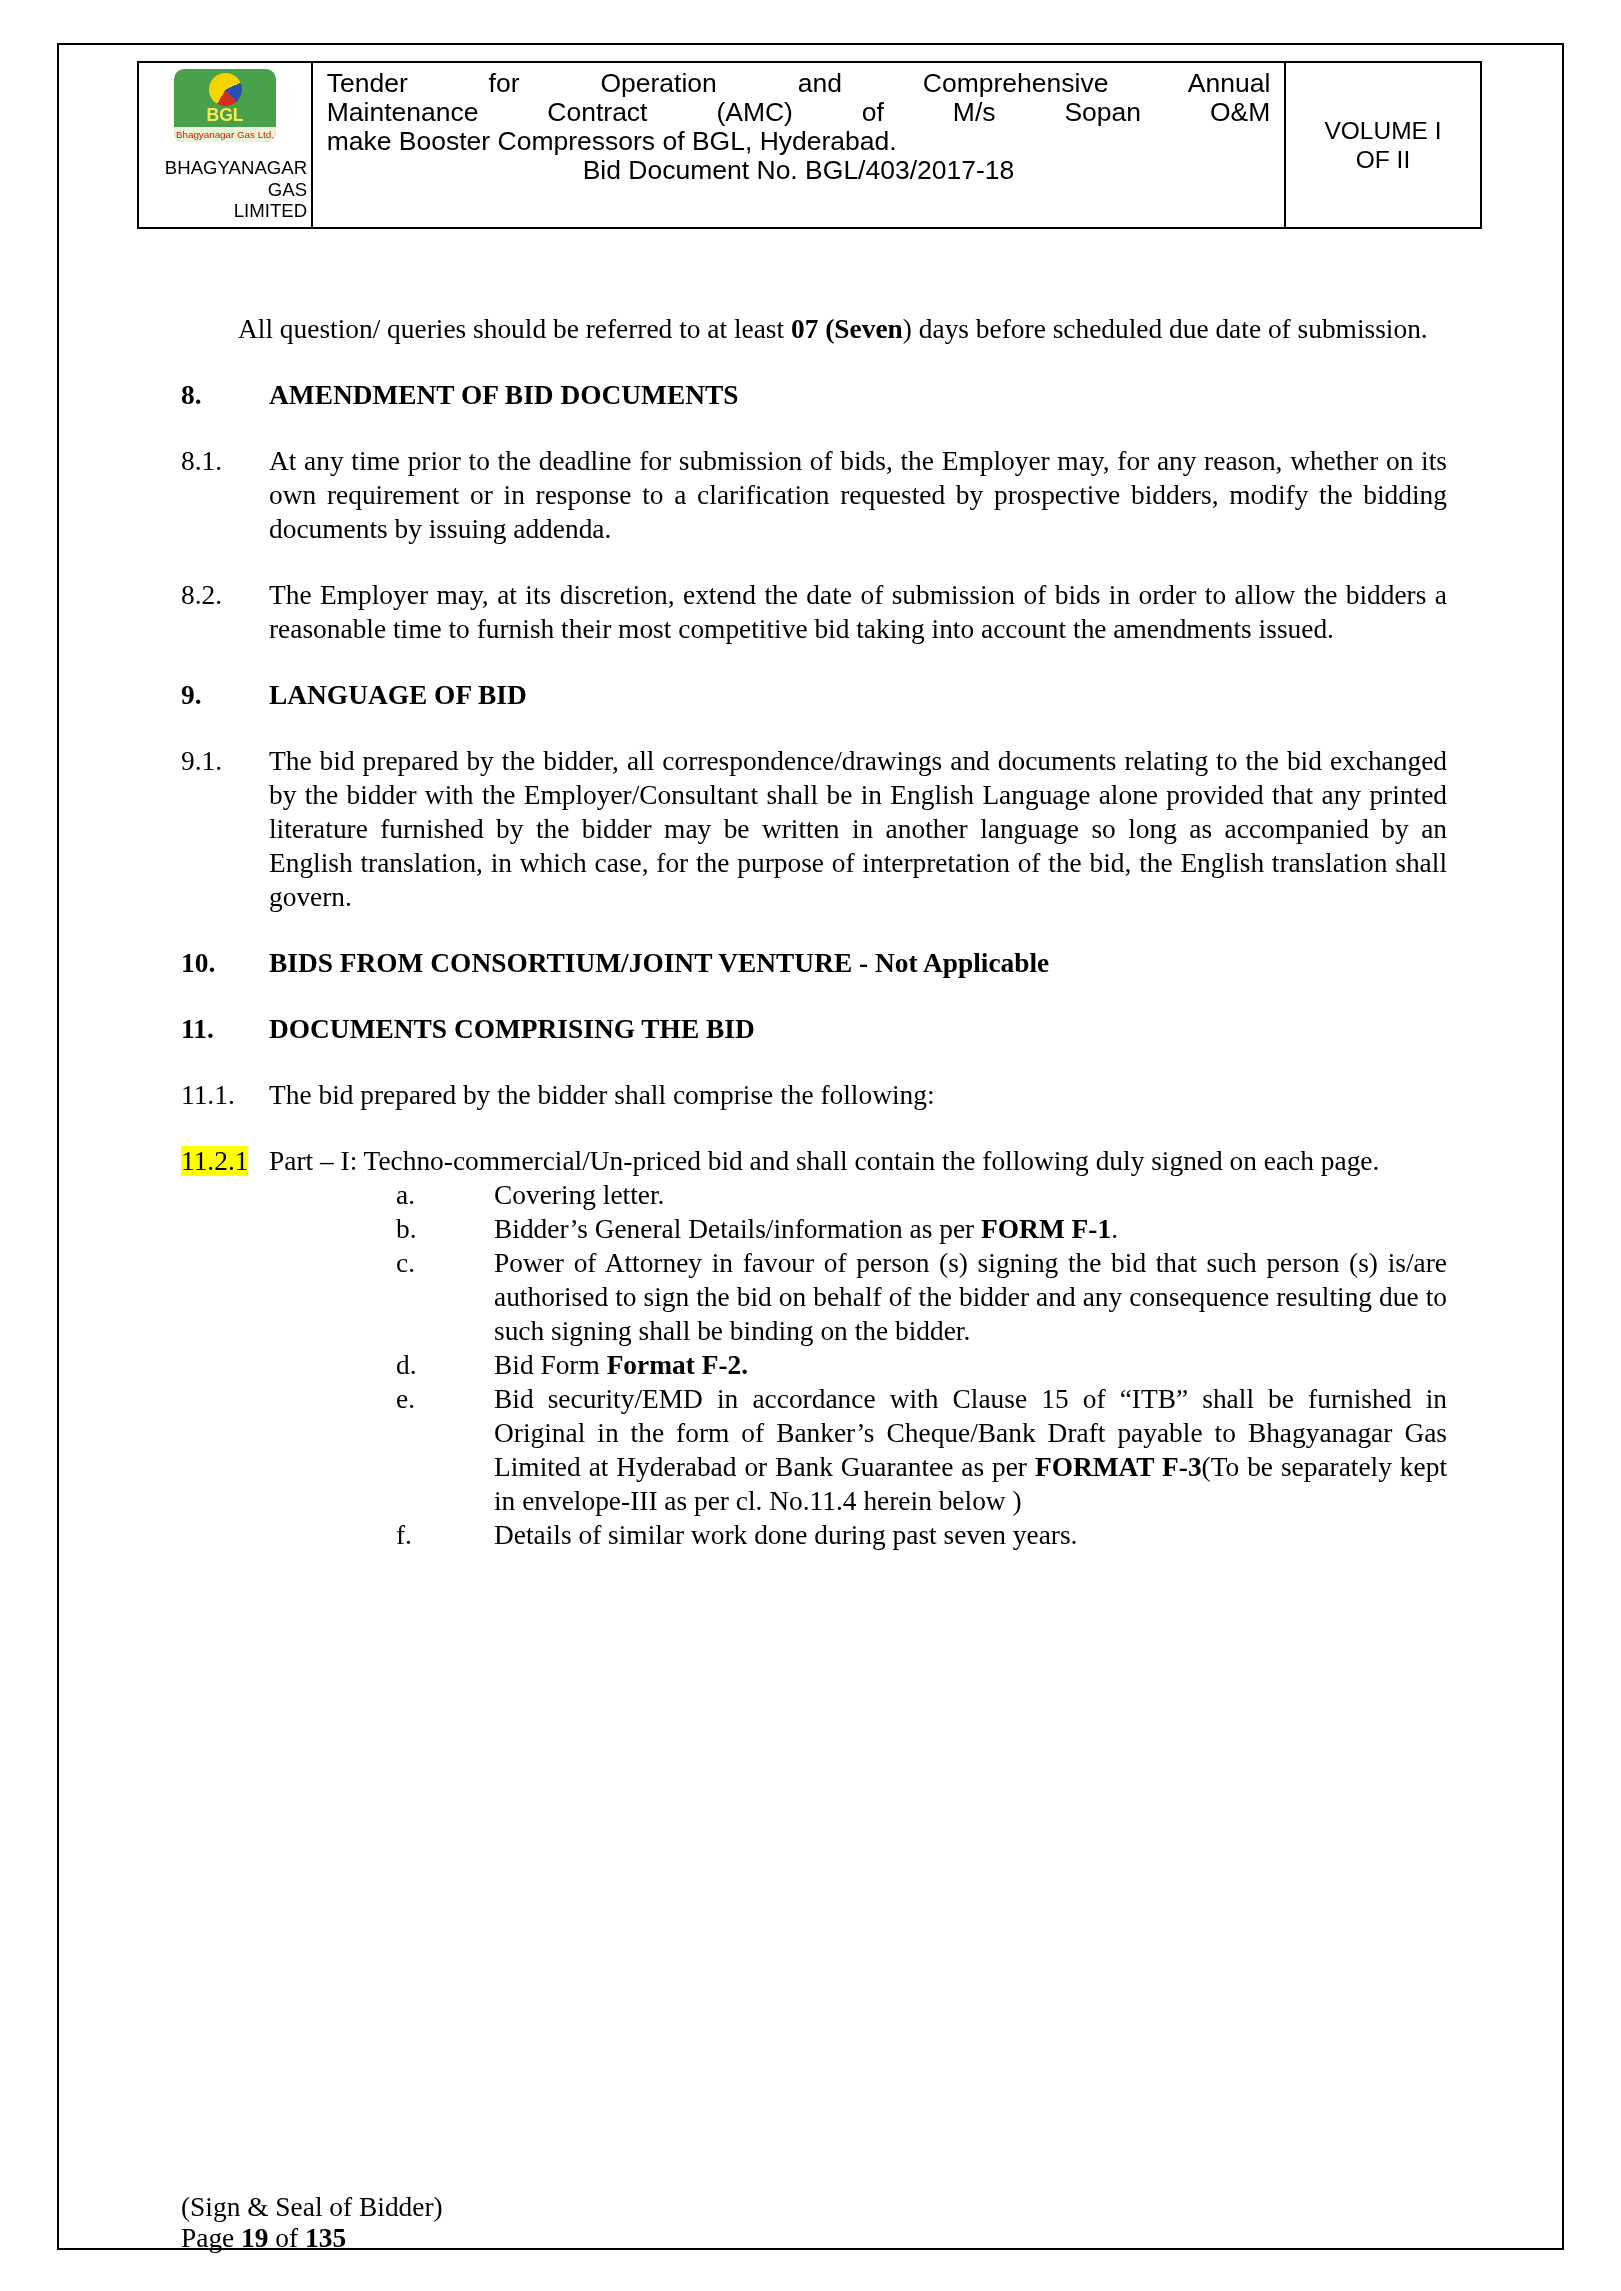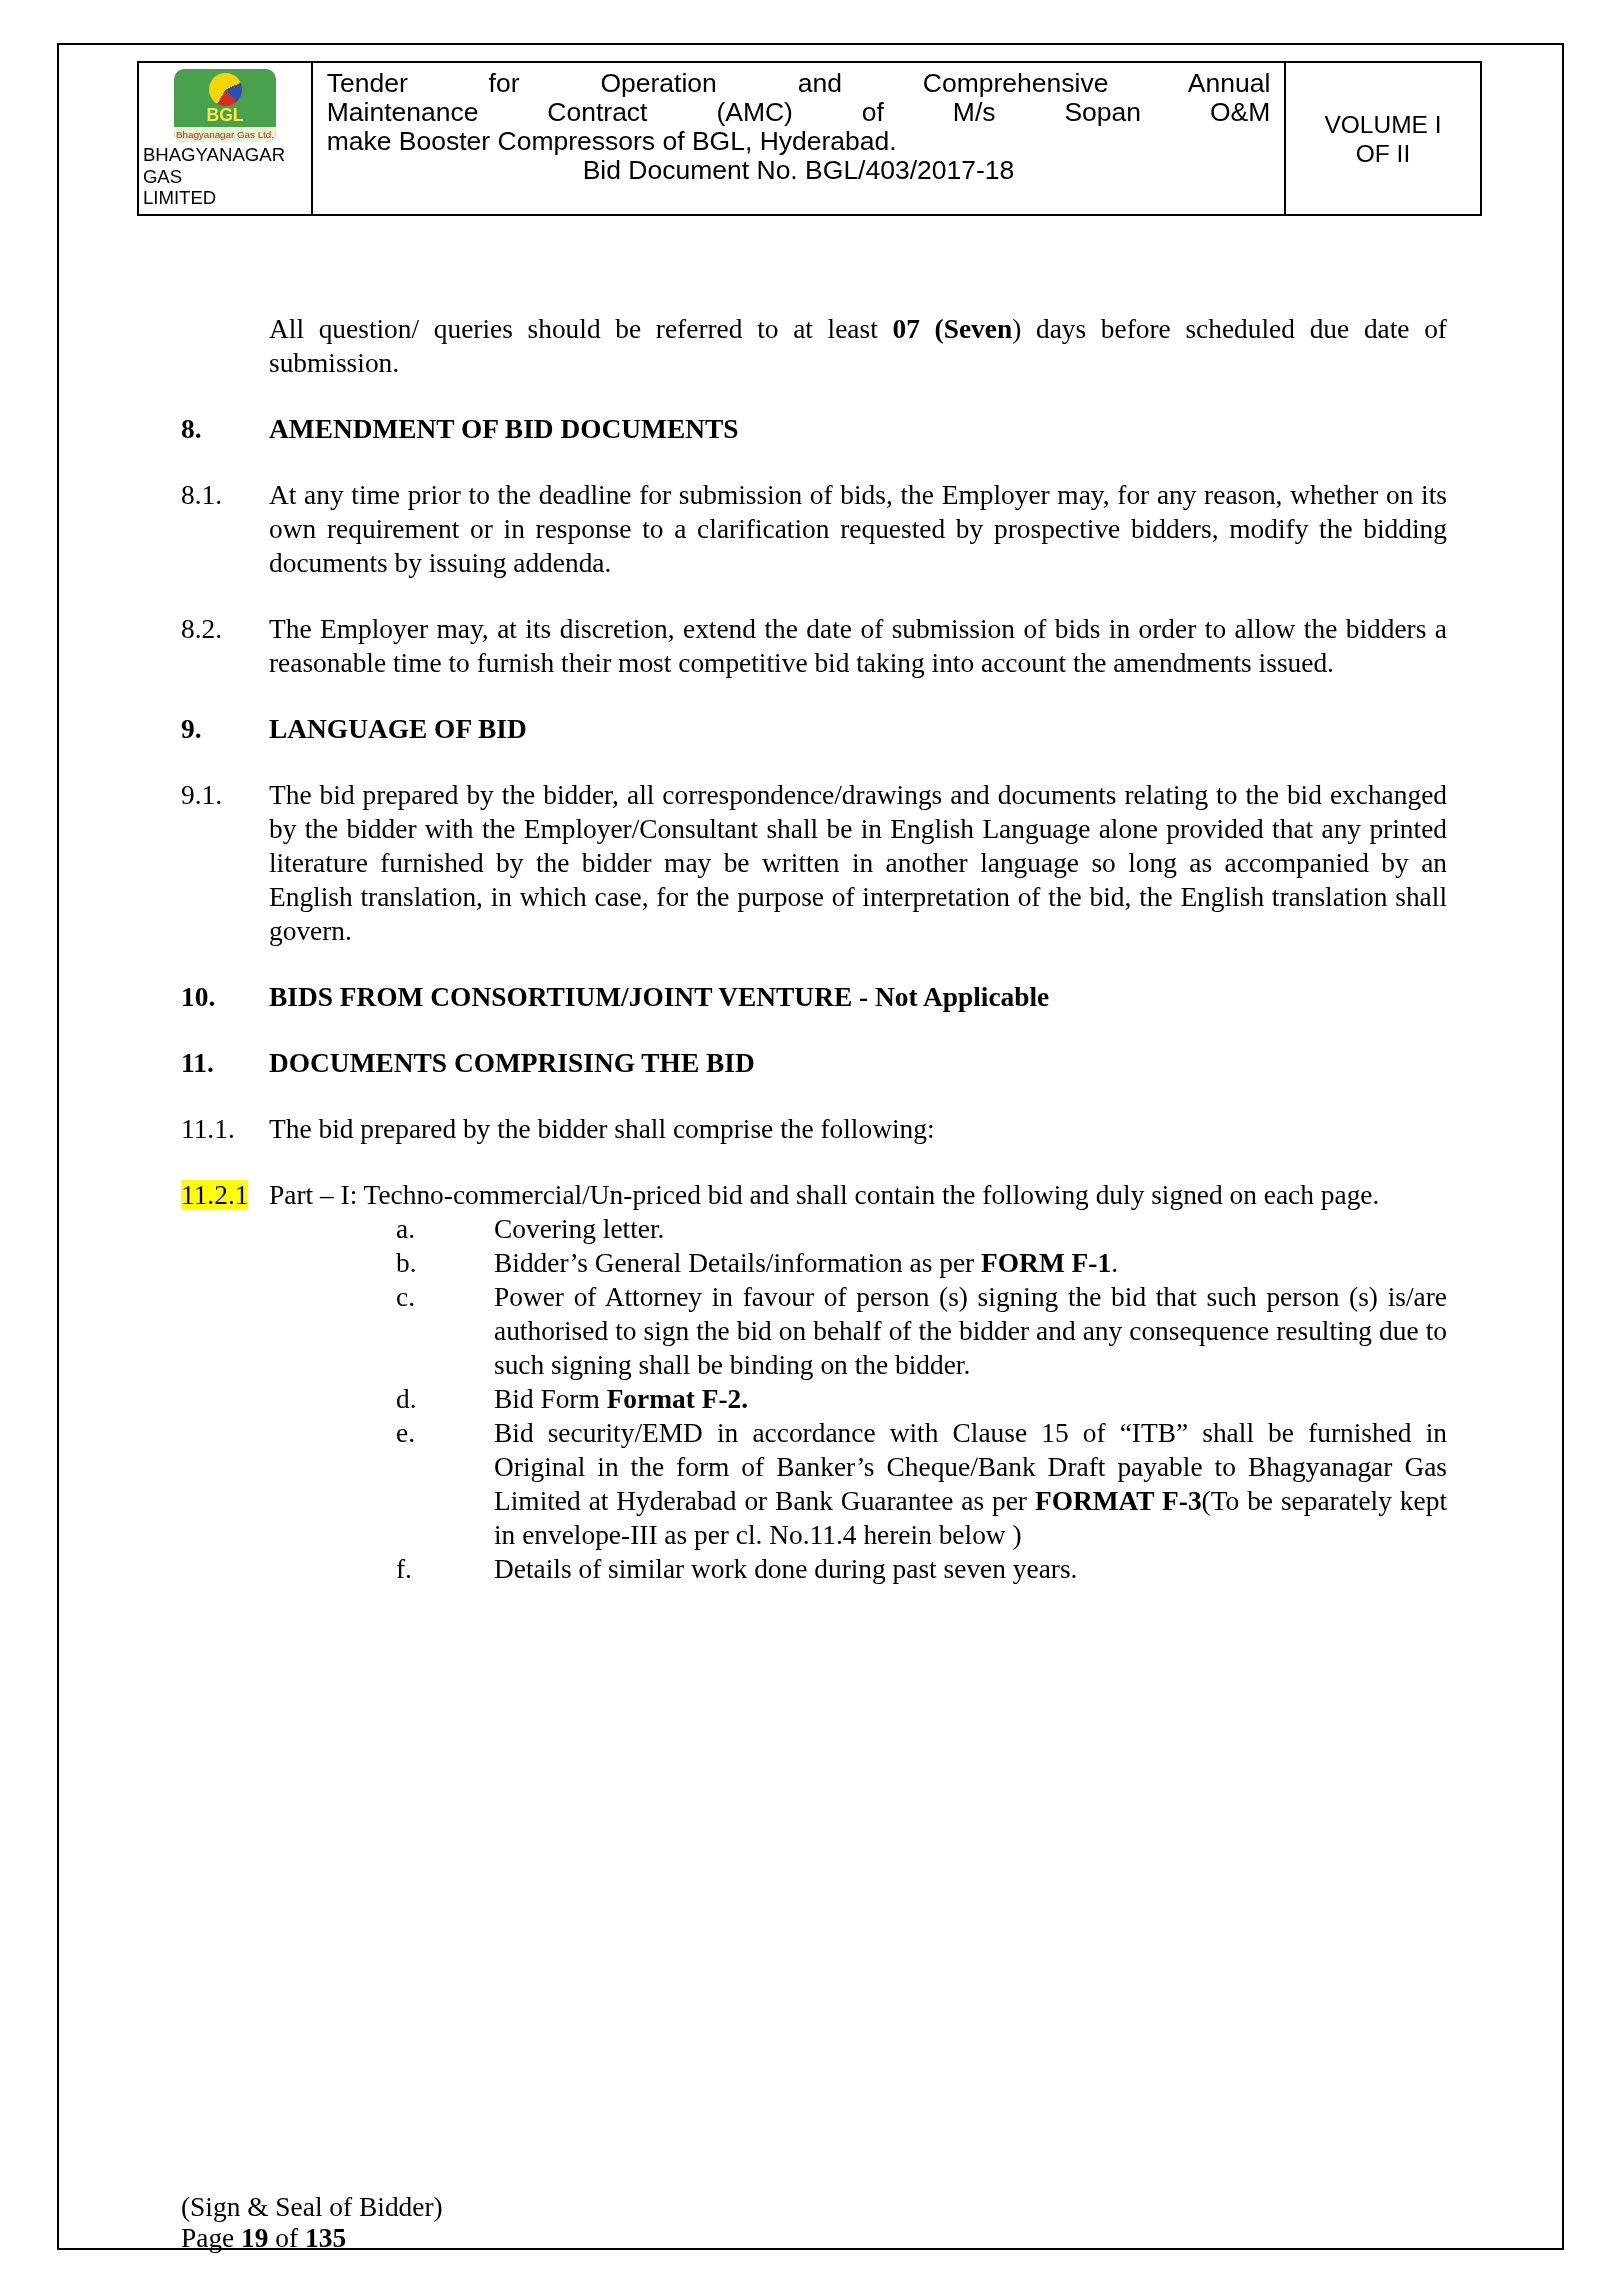--- a/index.html
+++ b/index.html
@@ -26,21 +26,21 @@
   .logo-box {
     width:102px; background:#49a24b; border-radius:10px; overflow:hidden;
     text-align:center; padding-top:3.9px;
   }
   .logo-sun {
     width:33px; height:33px; border-radius:50%; margin:0 auto;
     background:conic-gradient(from 210deg, #f5d500 0 60%, #2b4fae 60% 80%, #d03020 80% 100%);
   }
   .logo-mono { color:#ffe84d; font:bold 17.6px "Liberation Sans", sans-serif; line-height:1.1; }
   .logo-tag  { background:#e9f5d8; color:#cc2200; font:9.8px "Liberation Sans", sans-serif; padding:2px 1px; margin-top:2px; }
-  .company   { font:18.6px "Liberation Sans", sans-serif; text-align:left; margin-top:2px; line-height:1.15; }
+  .company   { font:18.6px "Liberation Sans", sans-serif; text-align:right; margin-top:15px; line-height:1.15; }
 
   .title-cell {
     flex:1; border-right:2px solid #000;
     font-family:"Liberation Sans", sans-serif; font-size:26.5px; line-height:29px;
     padding:5.9px 13.7px;
   }
   .title-line { text-align:justify; text-align-last:justify; }
   .title-line.no-stretch { text-align:left; text-align-last:auto; }
   .doc-no { text-align:center; }
 
@@ -53,21 +53,21 @@
   .content {
     position:absolute; left:181px; top:312px; width:1266px;
     font-size:27.4px; line-height:34px;
   }
   .content > * + * { margin-top:32px; }
   .row { display:flex; }
   .num { width:88px; flex:none; }
   .text { flex:1; text-align:justify; }
   .heading .num, .heading .text, .standalone-heading { font-weight:bold; }
   .heading .text { text-align:left; }
-  .intro { margin-left:88px; text-align:justify; }
+  .intro { margin-left:57px; text-align:justify; }
   .b { font-weight:bold; }
   .hl { background:#ffff00; }
 
   .list { margin-top:0; }
   .list-row { display:flex; margin-top:0; }
   .letter { margin-left:127px; width:98px; flex:none; }
   .item-text { flex:1; text-align:justify; }
 
   
   .footer {

